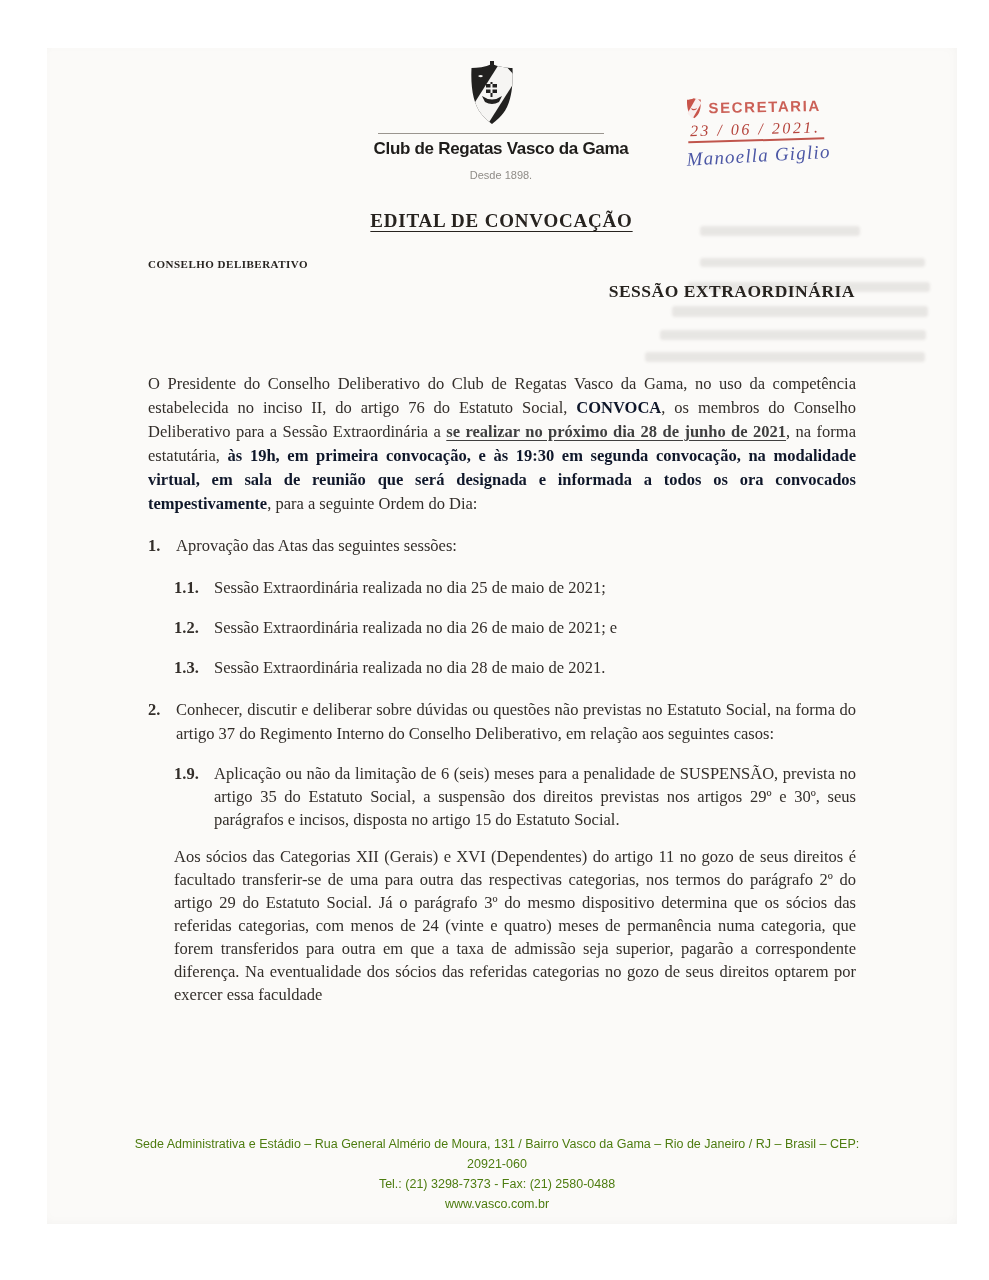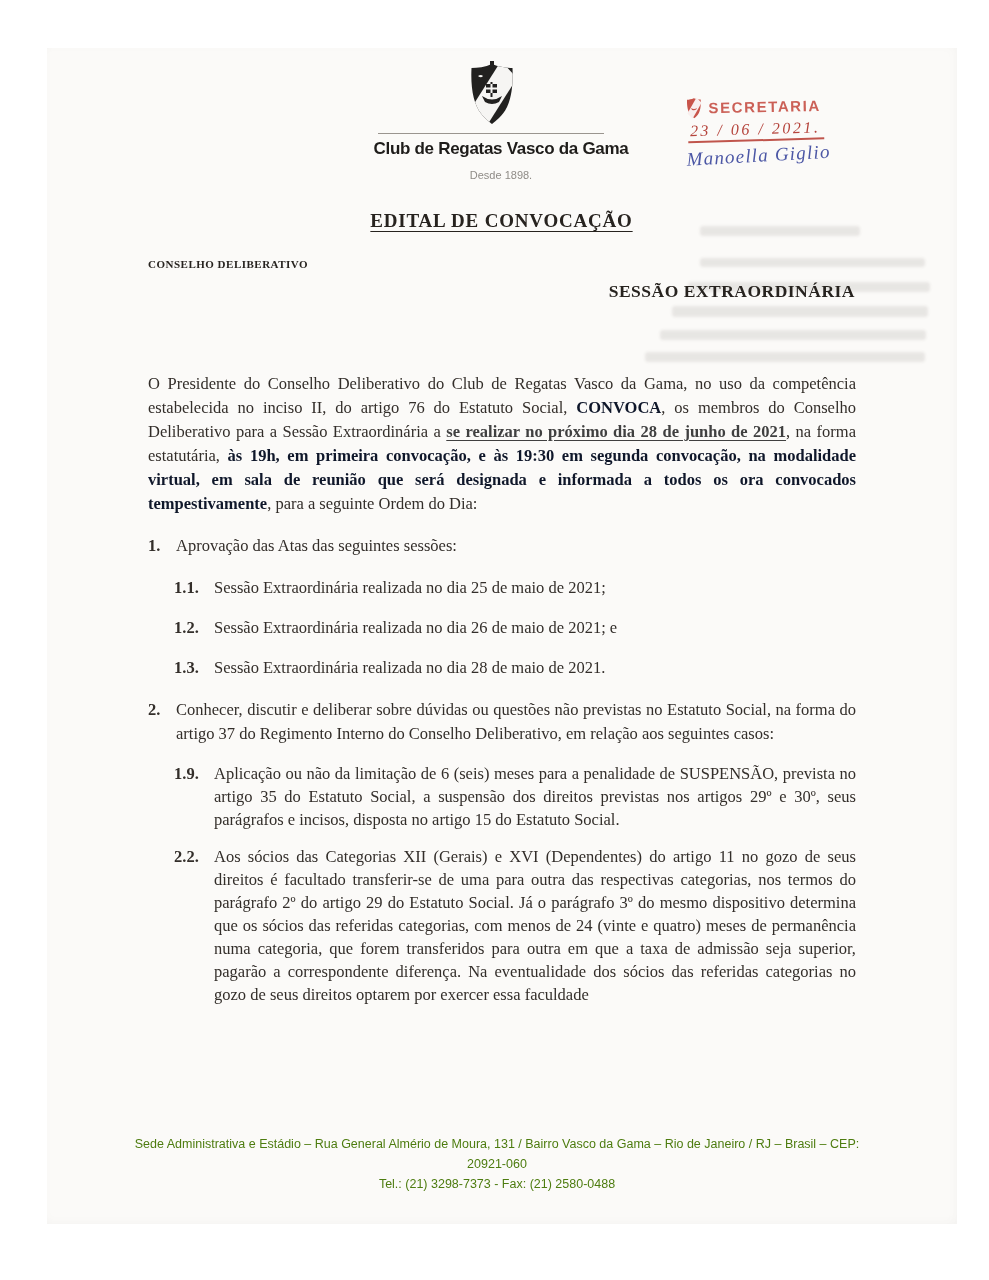--- a/index.html
+++ b/index.html
@@ -146,23 +146,23 @@
     <div class="item-row" style="margin-bottom:16px;">
       <span class="item-num">2.</span>
       <div class="item-text">Conhecer, discutir e deliberar sobre dúvidas ou questões não previstas no Estatuto Social, na forma do artigo 37 do Regimento Interno do Conselho Deliberativo, em relação aos seguintes casos:</div>
     </div>
 
     <div class="sub-row long">
       <span class="sub-num">1.9.</span>
       <div class="sub-text">Aplicação ou não da limitação de 6 (seis) meses para a penalidade de SUSPENSÃO, prevista no artigo 35 do Estatuto Social, a suspensão dos direitos previstas nos artigos 29º e 30º, seus parágrafos e incisos, disposta no artigo 15 do Estatuto Social.</div>
     </div>
     <div class="sub-row long">
-      <span class="sub-num">2.2.</span>
       <div class="sub-text">Aos sócios das Categorias XII (Gerais) e XVI (Dependentes) do artigo 11 no gozo de seus direitos é facultado transferir-se de uma para outra das respectivas categorias, nos termos do parágrafo 2º do artigo 29 do Estatuto Social. Já o parágrafo 3º do mesmo dispositivo determina que os sócios das referidas categorias, com menos de 24 (vinte e quatro) meses de permanência numa categoria, que forem transferidos para outra em que a taxa de admissão seja superior, pagarão a correspondente diferença. Na eventualidade dos sócios das referidas categorias no gozo de seus direitos optarem por exercer essa faculdade</div>
     </div>
   </div>
 
   <div class="footer">
     <div>Sede Administrativa e Estádio – Rua General Almério de Moura, 131 / Bairro Vasco da Gama – Rio de Janeiro / RJ – Brasil – CEP:</div>
     <div>20921-060</div>
     <div>Tel.: (21) 3298-7373 - Fax: (21) 2580-0488</div>
+    <div>www.vasco.com.br</div>
   </div>
 </div>
 
 </body></html>

